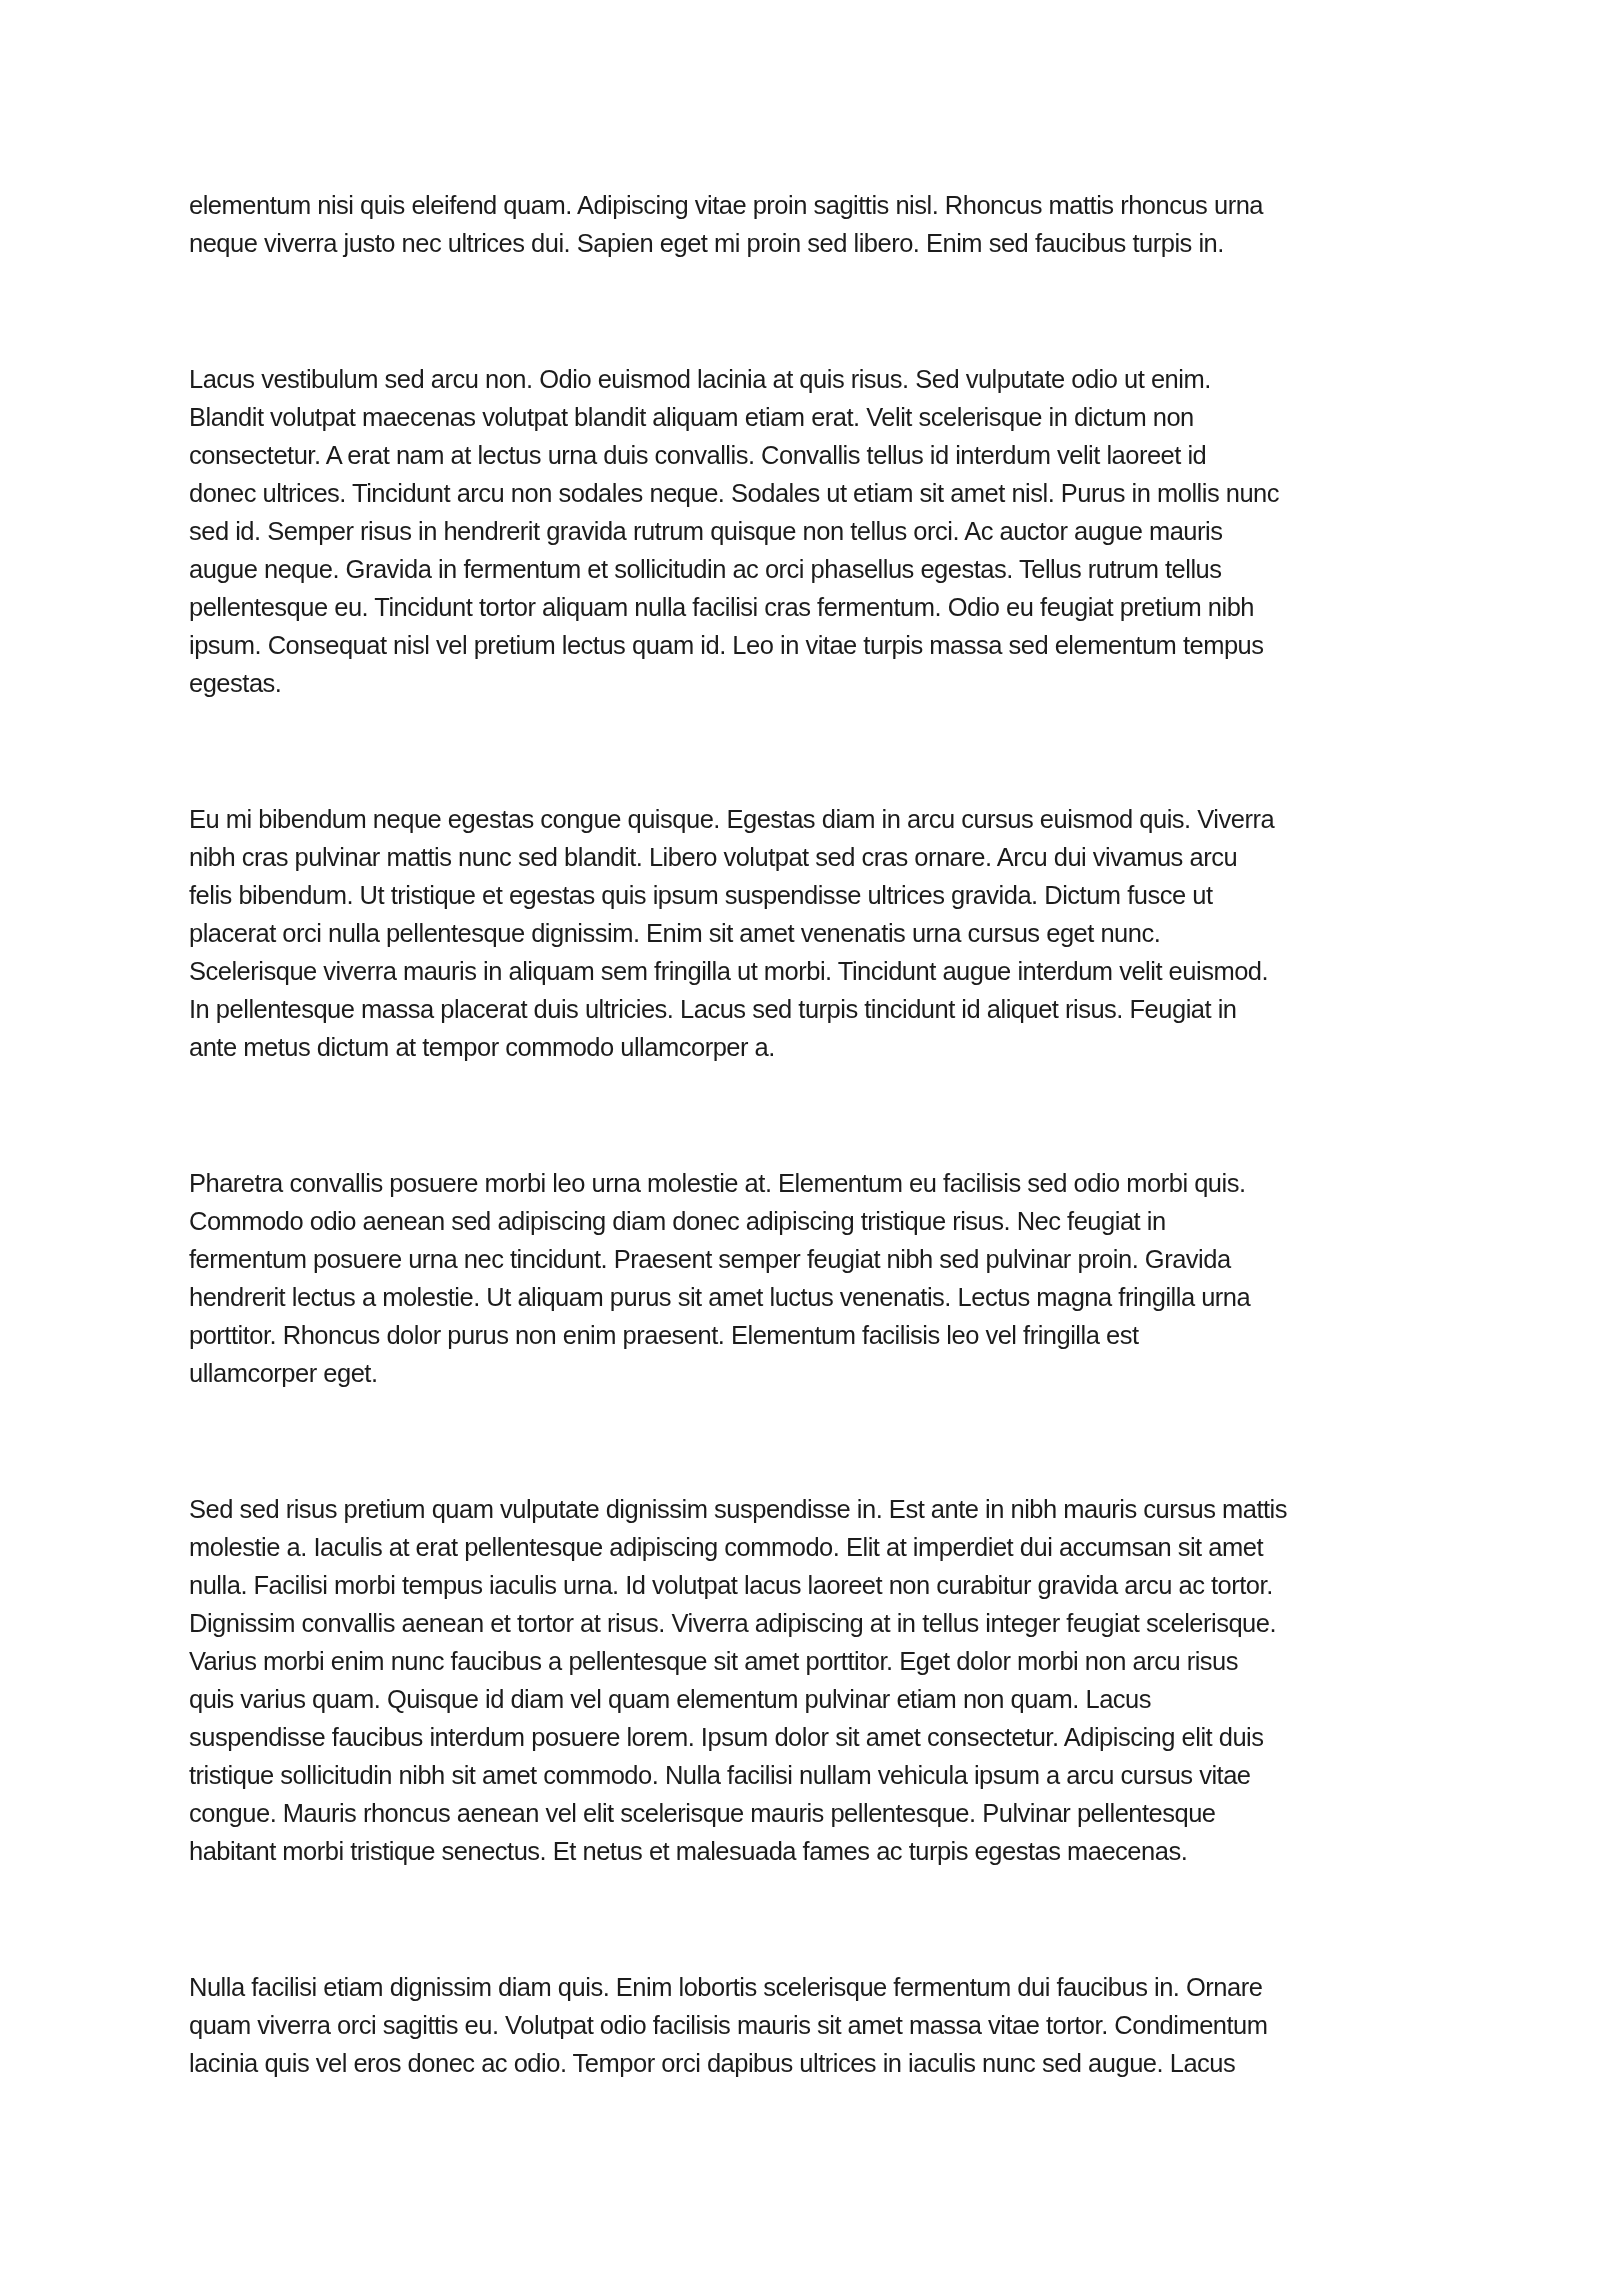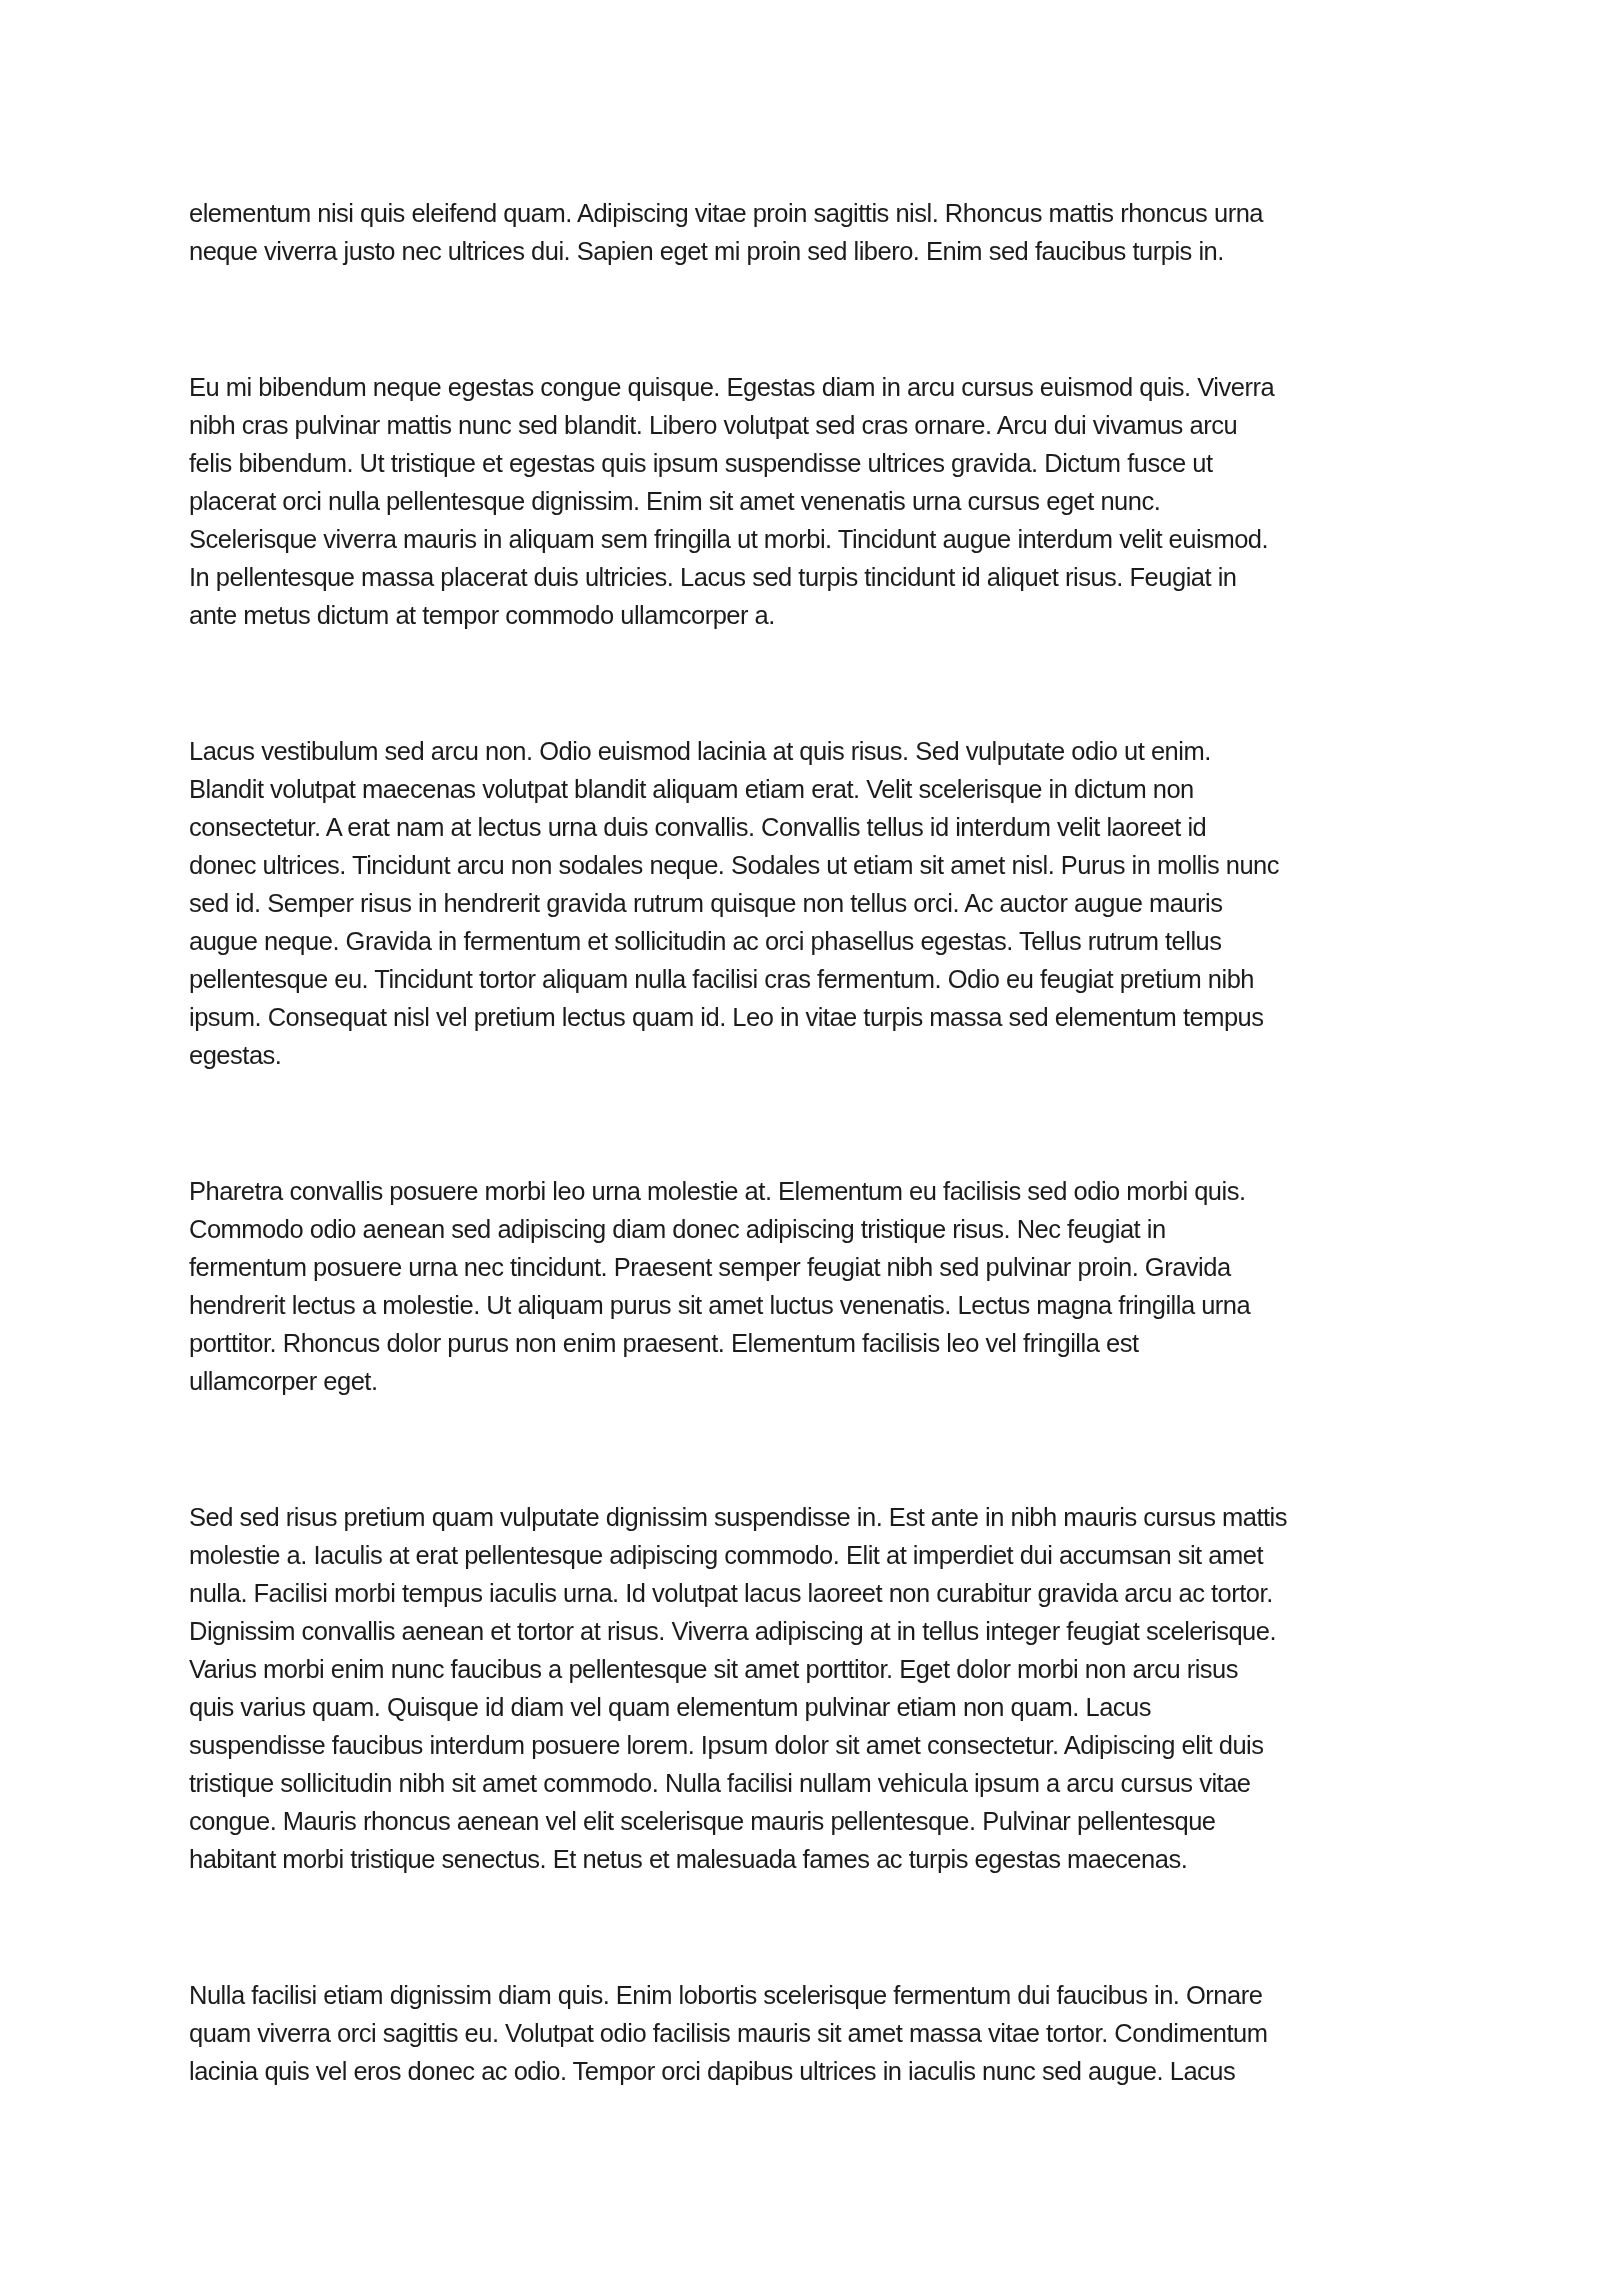--- a/index.html
+++ b/index.html
@@ -11,21 +11,21 @@
     position: relative;
     width: 1621px;
     height: 2293px;
     background: #ffffff;
     overflow: hidden;
     font-family: "Liberation Sans", sans-serif;
   }
   .content {
     position: absolute;
     left: 189px;
-    top: 194px;
+    top: 186px;
     width: 1304px;
   }
   .content p {
     margin: 0 0 98px 0;
     padding: 0;
     font-size: 25.5px;
     line-height: 38px;
     letter-spacing: -0.5px;
     color: #1c1c1c;
     white-space: pre-line;      
@@ -35,36 +35,36 @@
     margin-bottom: 0;
   }
 </style>
 </head>
 <body>
 
 <div class="page">
   <div class="content">
     <p>elementum nisi quis eleifend quam. Adipiscing vitae proin sagittis nisl. Rhoncus mattis rhoncus urna
 neque viverra justo nec ultrices dui. Sapien eget mi proin sed libero. Enim sed faucibus turpis in.</p>
-    <p>Eu mi bibendum neque egestas congue quisque. Egestas diam in arcu cursus euismod quis. Viverra
-nibh cras pulvinar mattis nunc sed blandit. Libero volutpat sed cras ornare. Arcu dui vivamus arcu
-felis bibendum. Ut tristique et egestas quis ipsum suspendisse ultrices gravida. Dictum fusce ut
-placerat orci nulla pellentesque dignissim. Enim sit amet venenatis urna cursus eget nunc.
-Scelerisque viverra mauris in aliquam sem fringilla ut morbi. Tincidunt augue interdum velit euismod.
-In pellentesque massa placerat duis ultricies. Lacus sed turpis tincidunt id aliquet risus. Feugiat in
-ante metus dictum at tempor commodo ullamcorper a.</p>
     <p>Lacus vestibulum sed arcu non. Odio euismod lacinia at quis risus. Sed vulputate odio ut enim.
 Blandit volutpat maecenas volutpat blandit aliquam etiam erat. Velit scelerisque in dictum non
 consectetur. A erat nam at lectus urna duis convallis. Convallis tellus id interdum velit laoreet id
 donec ultrices. Tincidunt arcu non sodales neque. Sodales ut etiam sit amet nisl. Purus in mollis nunc
 sed id. Semper risus in hendrerit gravida rutrum quisque non tellus orci. Ac auctor augue mauris
 augue neque. Gravida in fermentum et sollicitudin ac orci phasellus egestas. Tellus rutrum tellus
 pellentesque eu. Tincidunt tortor aliquam nulla facilisi cras fermentum. Odio eu feugiat pretium nibh
 ipsum. Consequat nisl vel pretium lectus quam id. Leo in vitae turpis massa sed elementum tempus
 egestas.</p>
+    <p>Eu mi bibendum neque egestas congue quisque. Egestas diam in arcu cursus euismod quis. Viverra
+nibh cras pulvinar mattis nunc sed blandit. Libero volutpat sed cras ornare. Arcu dui vivamus arcu
+felis bibendum. Ut tristique et egestas quis ipsum suspendisse ultrices gravida. Dictum fusce ut
+placerat orci nulla pellentesque dignissim. Enim sit amet venenatis urna cursus eget nunc.
+Scelerisque viverra mauris in aliquam sem fringilla ut morbi. Tincidunt augue interdum velit euismod.
+In pellentesque massa placerat duis ultricies. Lacus sed turpis tincidunt id aliquet risus. Feugiat in
+ante metus dictum at tempor commodo ullamcorper a.</p>
     <p>Pharetra convallis posuere morbi leo urna molestie at. Elementum eu facilisis sed odio morbi quis.
 Commodo odio aenean sed adipiscing diam donec adipiscing tristique risus. Nec feugiat in
 fermentum posuere urna nec tincidunt. Praesent semper feugiat nibh sed pulvinar proin. Gravida
 hendrerit lectus a molestie. Ut aliquam purus sit amet luctus venenatis. Lectus magna fringilla urna
 porttitor. Rhoncus dolor purus non enim praesent. Elementum facilisis leo vel fringilla est
 ullamcorper eget.</p>
     <p>Sed sed risus pretium quam vulputate dignissim suspendisse in. Est ante in nibh mauris cursus mattis
 molestie a. Iaculis at erat pellentesque adipiscing commodo. Elit at imperdiet dui accumsan sit amet
 nulla. Facilisi morbi tempus iaculis urna. Id volutpat lacus laoreet non curabitur gravida arcu ac tortor.
 Dignissim convallis aenean et tortor at risus. Viverra adipiscing at in tellus integer feugiat scelerisque.

